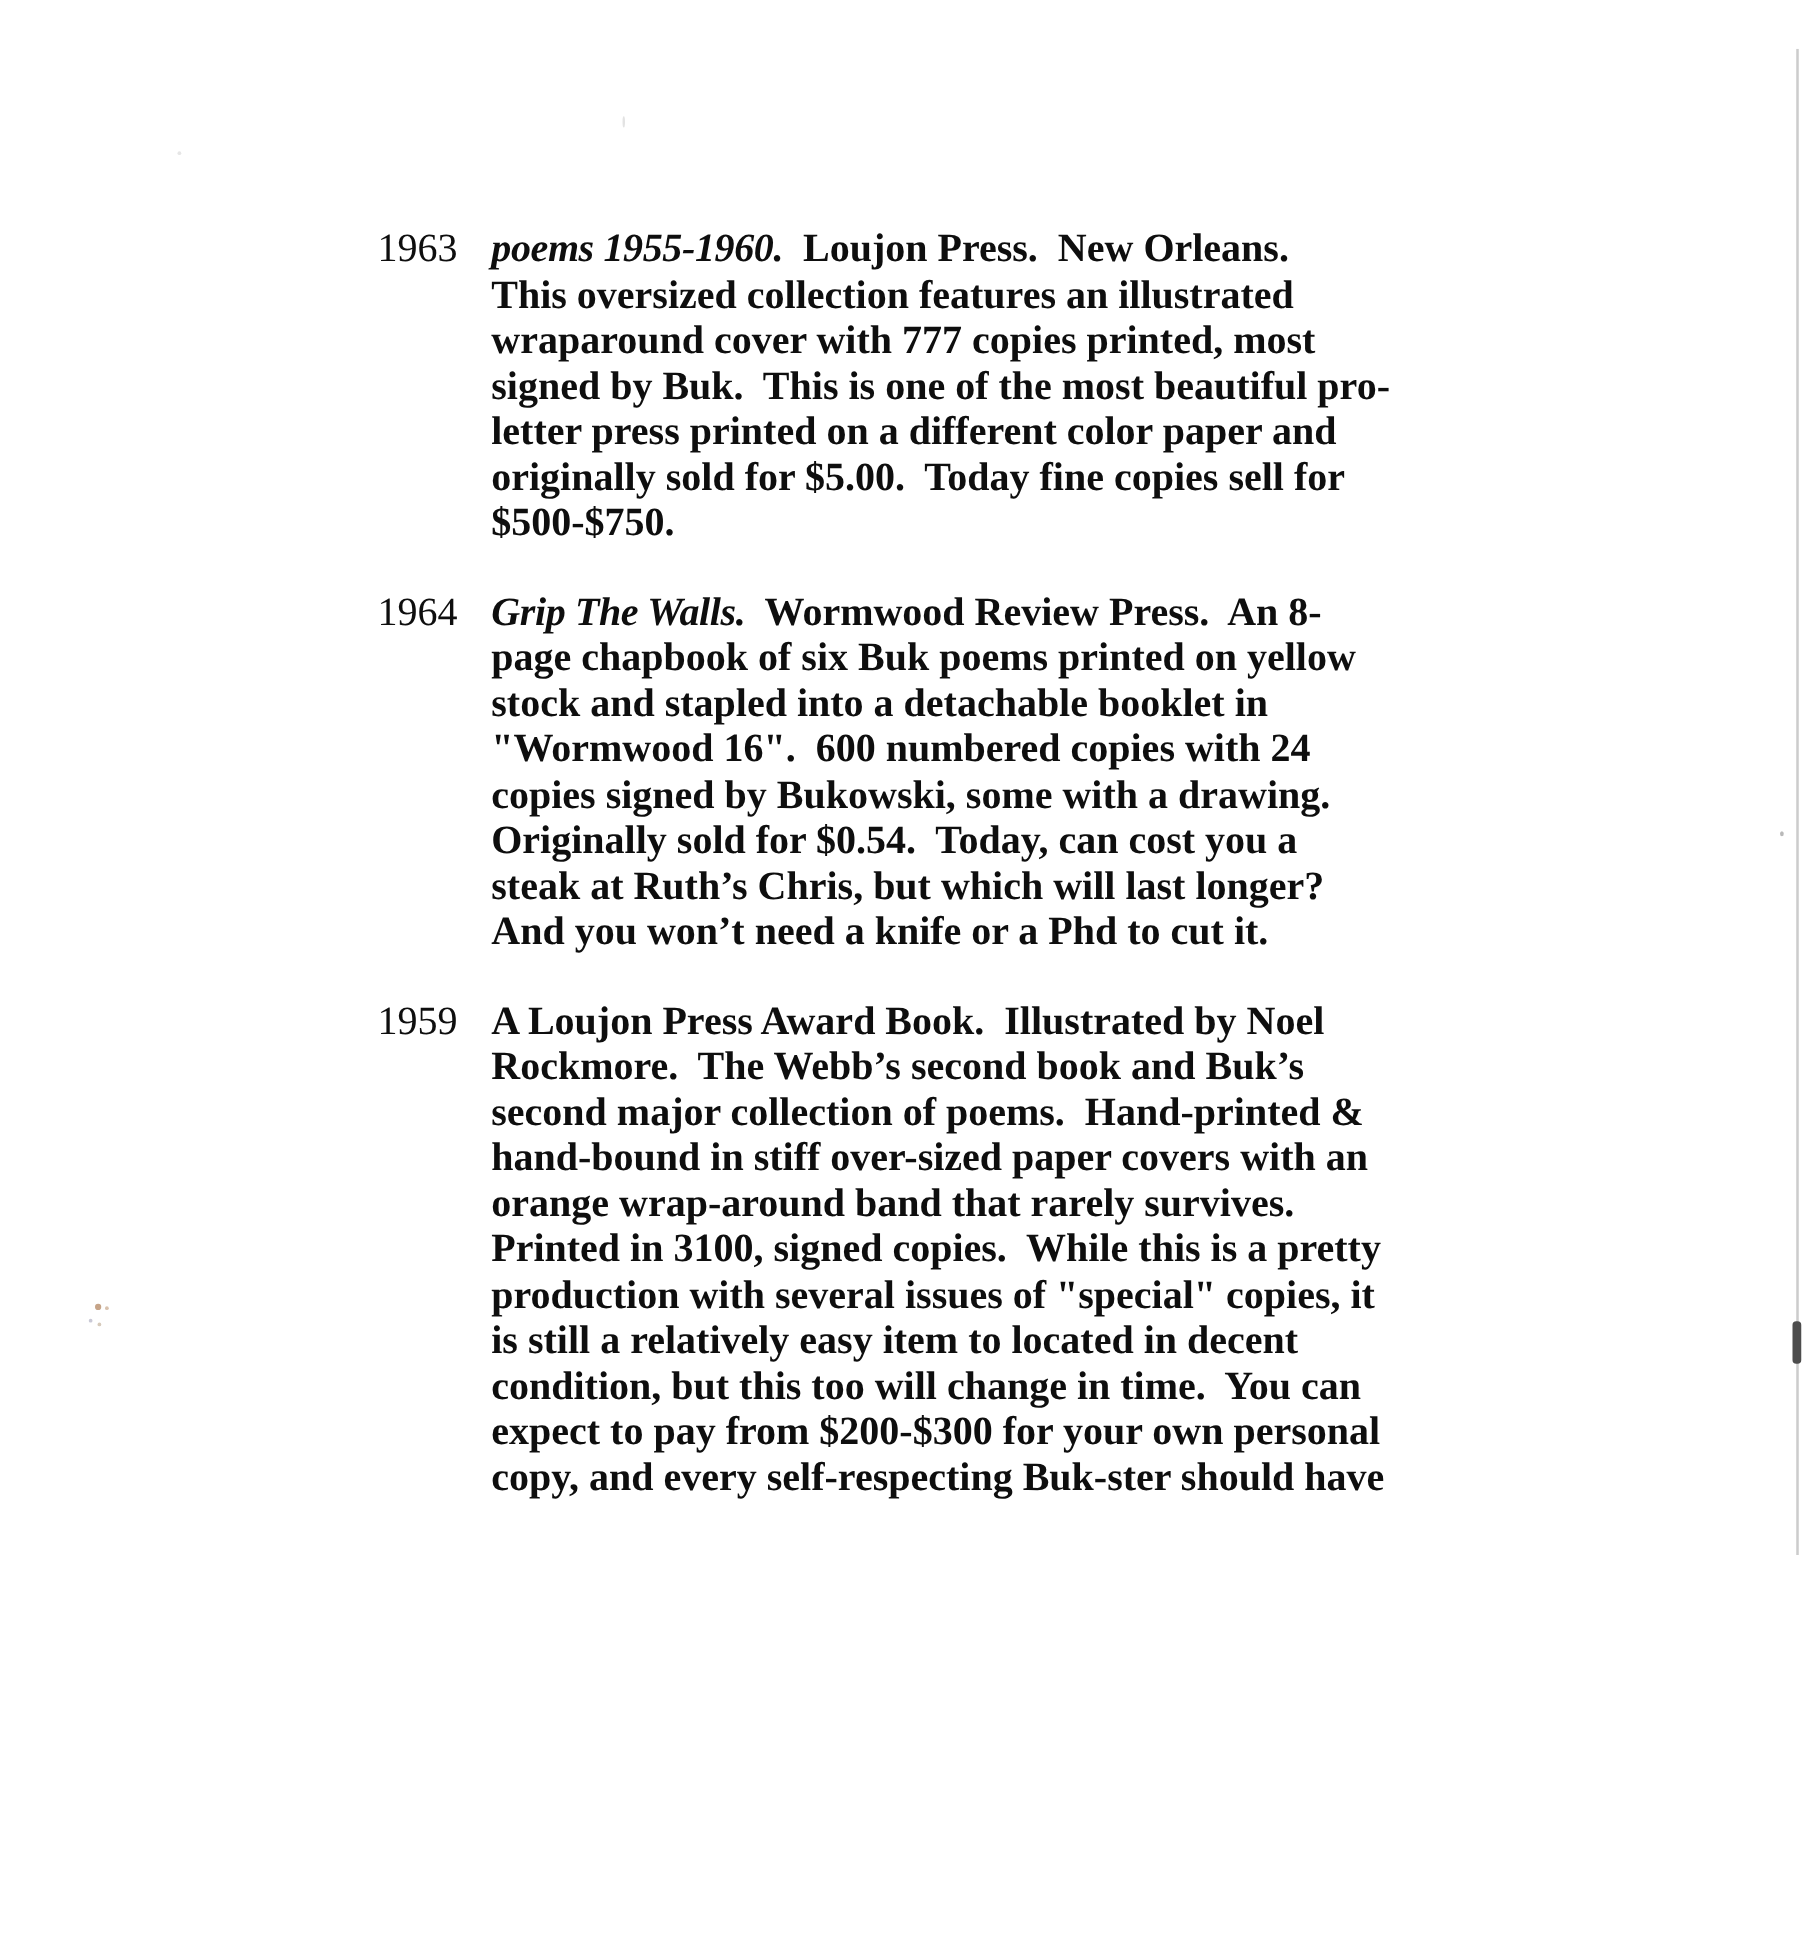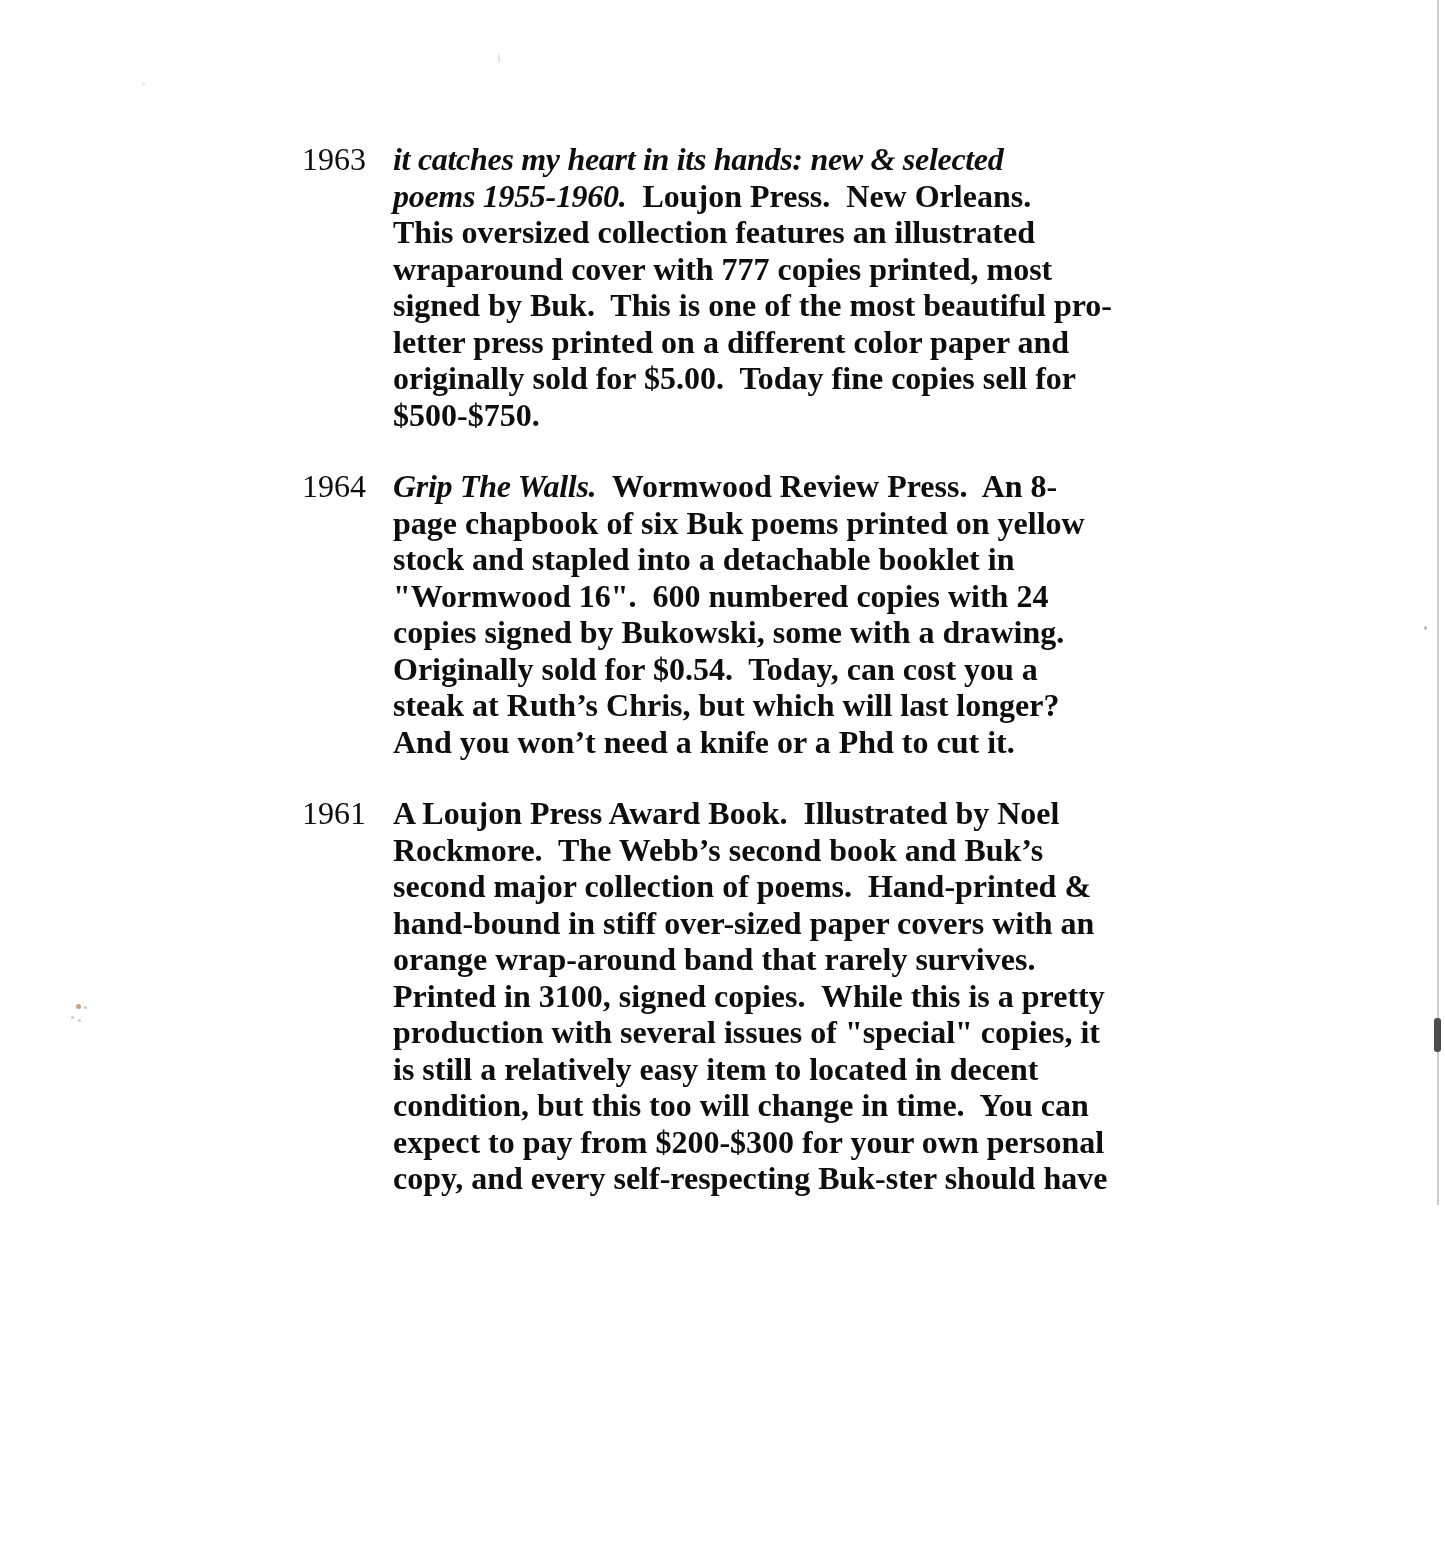--- a/index.html
+++ b/index.html
@@ -8,20 +8,21 @@
     background: #ffffff;
   }
   .page {
     position: relative;
     width: 1445px;
     height: 1205px;
     background: #ffffff;
     font-family: "Liberation Serif", serif;
     color: #0e0e0e;
     overflow: hidden;
+    margin-top: 39px;
   }
   .content {
     position: absolute;
     left: 302px;
     top: 141px;
   }
   .entry {
     display: flex;
     align-items: flex-start;
     margin-bottom: 35px;
@@ -60,21 +61,20 @@
 </head>
 <body>
 
 <div class="page">
 
   <div class="content">
 
     <section class="entry">
       <div class="year">1963</div>
       <div class="body">
-          <div class="line"><span class="seg-bi">it catches my heart in its hands: new &amp; selected</span></div>
           <div class="line"><span class="seg-bi">poems 1955-1960.</span><span class="seg-r">  Loujon Press.  New Orleans.</span></div>
           <div class="line"><span class="seg-r">This oversized collection features an illustrated</span></div>
           <div class="line"><span class="seg-r">wraparound cover with 777 copies printed, most</span></div>
           <div class="line"><span class="seg-r">signed by Buk.  This is one of the most beautiful pro-</span></div>
           <div class="line"><span class="seg-r">letter press printed on a different color paper and</span></div>
           <div class="line"><span class="seg-r">originally sold for $5.00.  Today fine copies sell for</span></div>
           <div class="line"><span class="seg-r">$500-$750.</span></div>
         </div>
     </section>
 
@@ -86,21 +86,21 @@
           <div class="line"><span class="seg-r">stock and stapled into a detachable booklet in</span></div>
           <div class="line"><span class="seg-b">"Wormwood 16"</span><span class="seg-r">.  600 numbered copies with 24</span></div>
           <div class="line"><span class="seg-r">copies signed by Bukowski, some with a drawing.</span></div>
           <div class="line"><span class="seg-r">Originally sold for $0.54.  Today, can cost you a</span></div>
           <div class="line"><span class="seg-r">steak at Ruth’s Chris, but which will last longer?</span></div>
           <div class="line"><span class="seg-r">And you won’t need a knife or a Phd to cut it.</span></div>
         </div>
     </section>
 
     <section class="entry">
-      <div class="year">1961</div>
+      <div class="year">1959</div>
       <div class="body">
           <div class="line"><span class="seg-r">A Loujon Press Award Book.  Illustrated by Noel</span></div>
           <div class="line"><span class="seg-r">Rockmore.  The Webb’s second book and Buk’s</span></div>
           <div class="line"><span class="seg-r">second major collection of poems.  Hand-printed &amp;</span></div>
           <div class="line"><span class="seg-r">hand-bound in stiff over-sized paper covers with an</span></div>
           <div class="line"><span class="seg-r">orange wrap-around band that rarely survives.</span></div>
           <div class="line"><span class="seg-r">Printed in 3100, signed copies.  While this is a pretty</span></div>
           <div class="line"><span class="seg-r">production with several issues of "special" copies, it</span></div>
           <div class="line"><span class="seg-r">is still a relatively easy item to located in decent</span></div>
           <div class="line"><span class="seg-r">condition, but this too will change in time.  You can</span></div>

